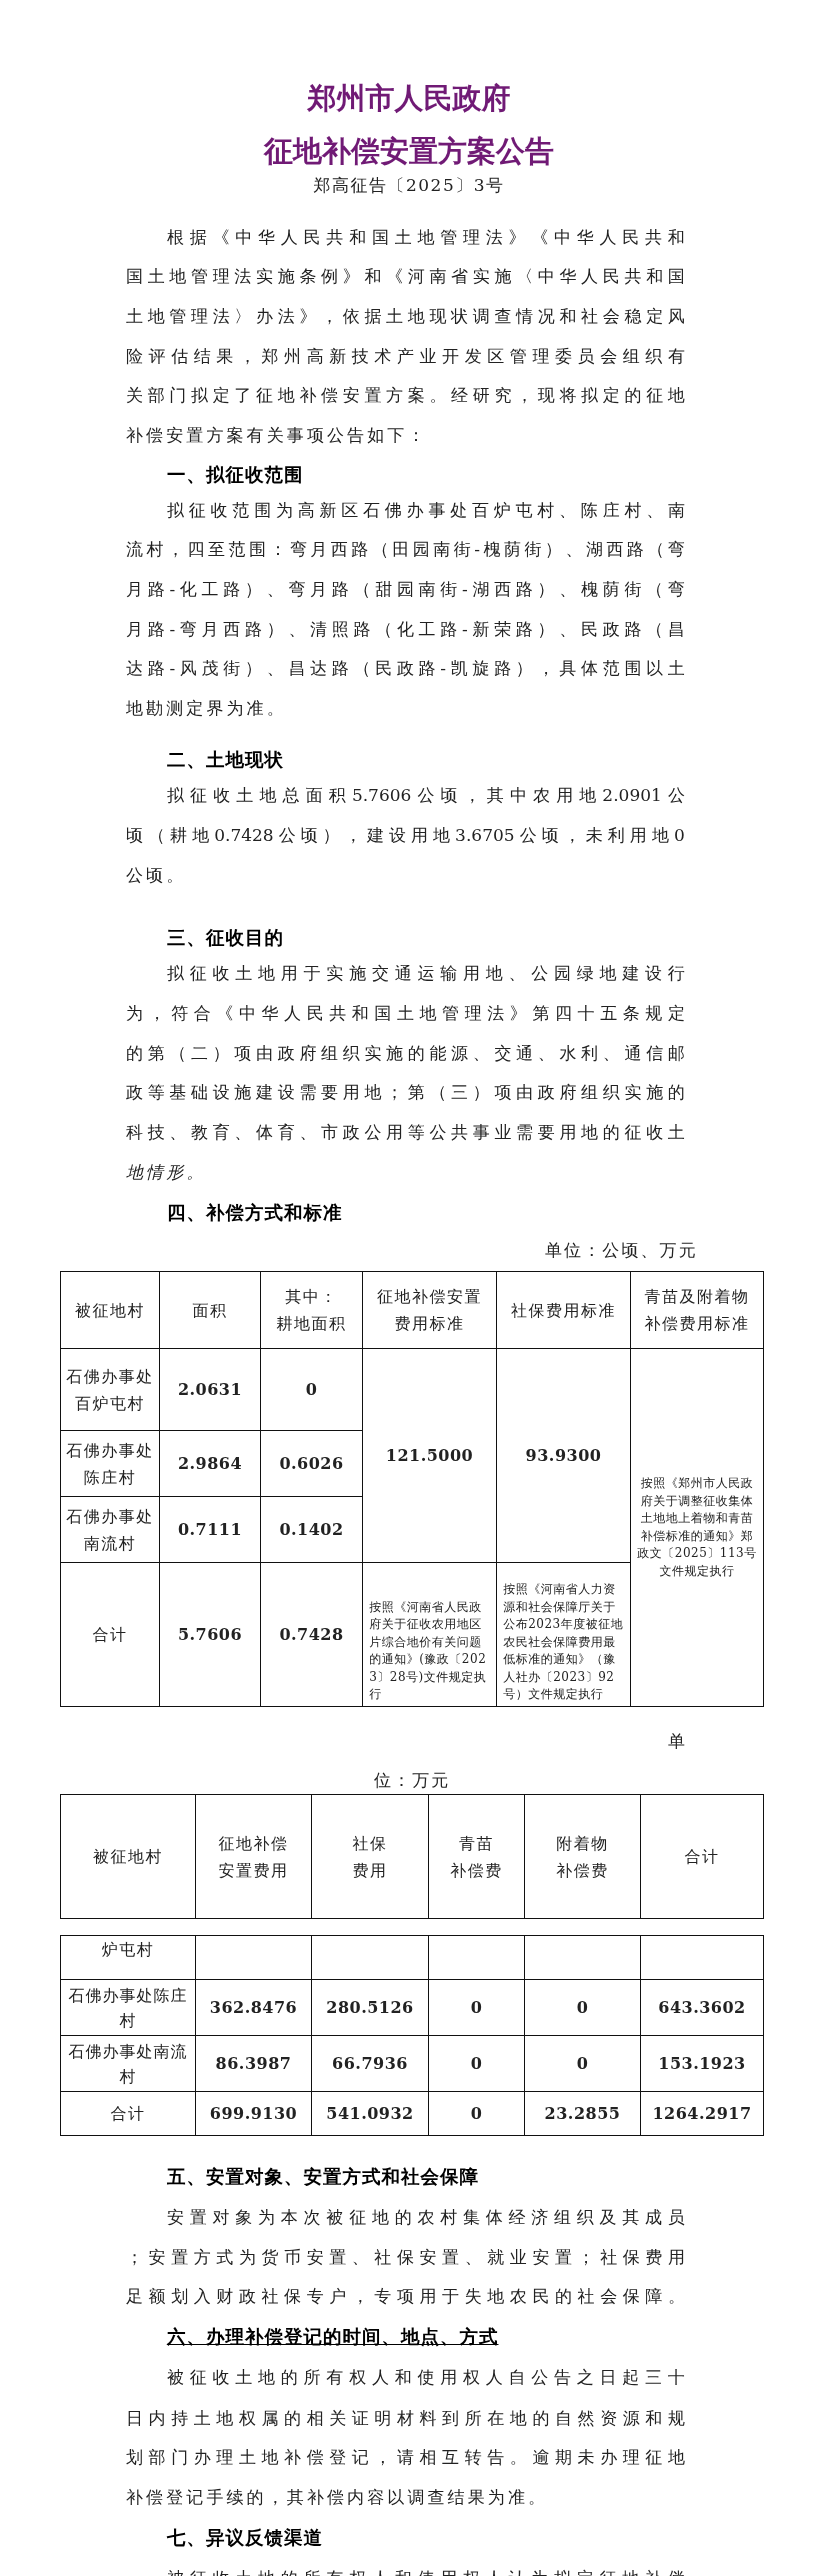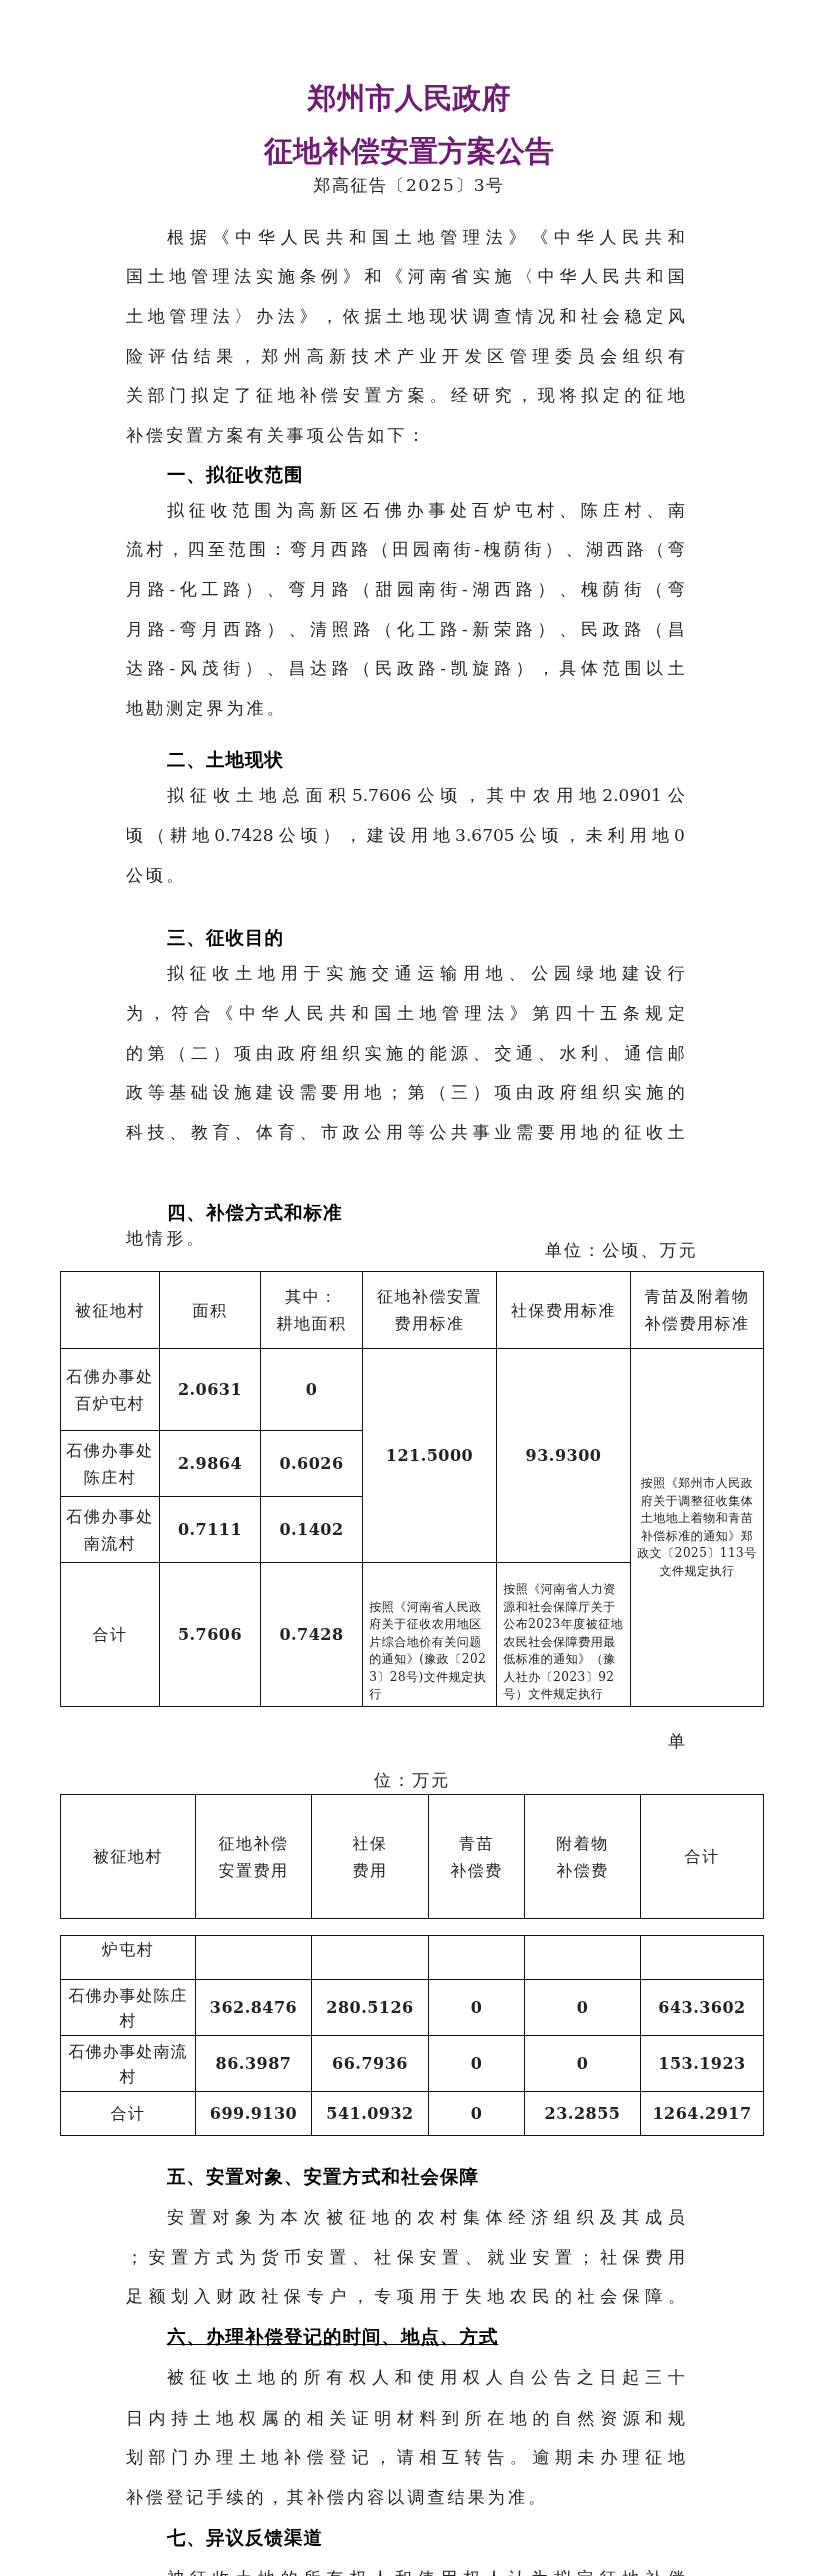--- a/index.html
+++ b/index.html
@@ -501,21 +501,21 @@
       <span>业</span>
       <span>需</span>
       <span>要</span>
       <span>用</span>
       <span>地</span>
       <span>的</span>
       <span>征</span>
       <span>收</span>
       <span>土</span>
     </div>
-  <div class="line last" style="top:1228px;">地情形。</div>
+  <div class="line last" style="top:1162px;font-style:italic;">地情形。</div>
 </div>
 
 <div class="heading" style="top:1201px;">四、补偿方式和标准</div>
 <div class="plain" style="top:1240px; left:545px;text-align:center;">单位：公顷、万元</div>
 
 <table class="grid" style="left:60px; top:1271px; width:703px; height:436px;">
   <colgroup>
     <col style="width:99px">
       <col style="width:101px">
       <col style="width:102px">

